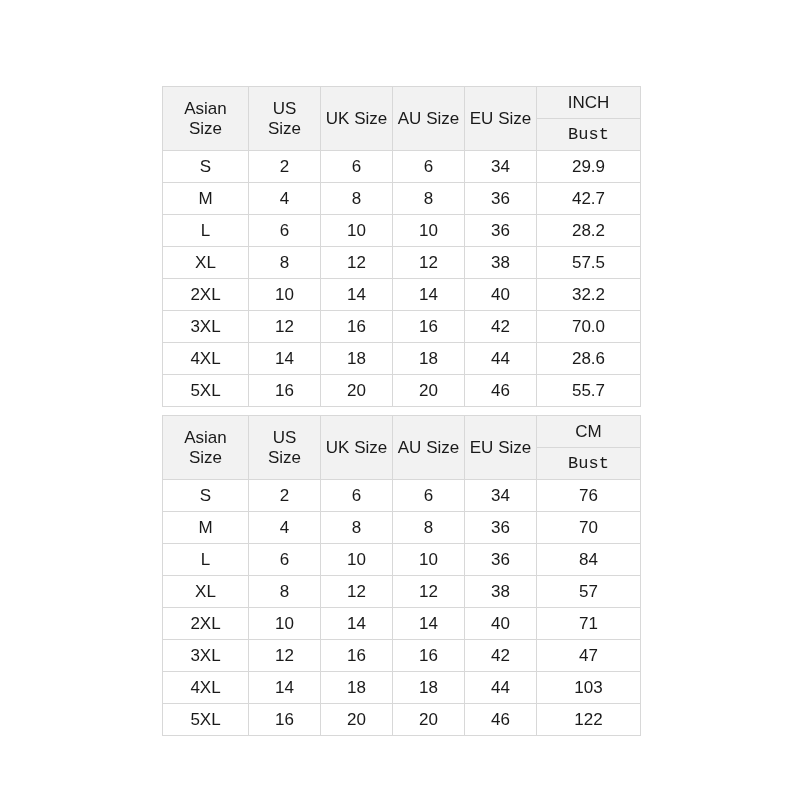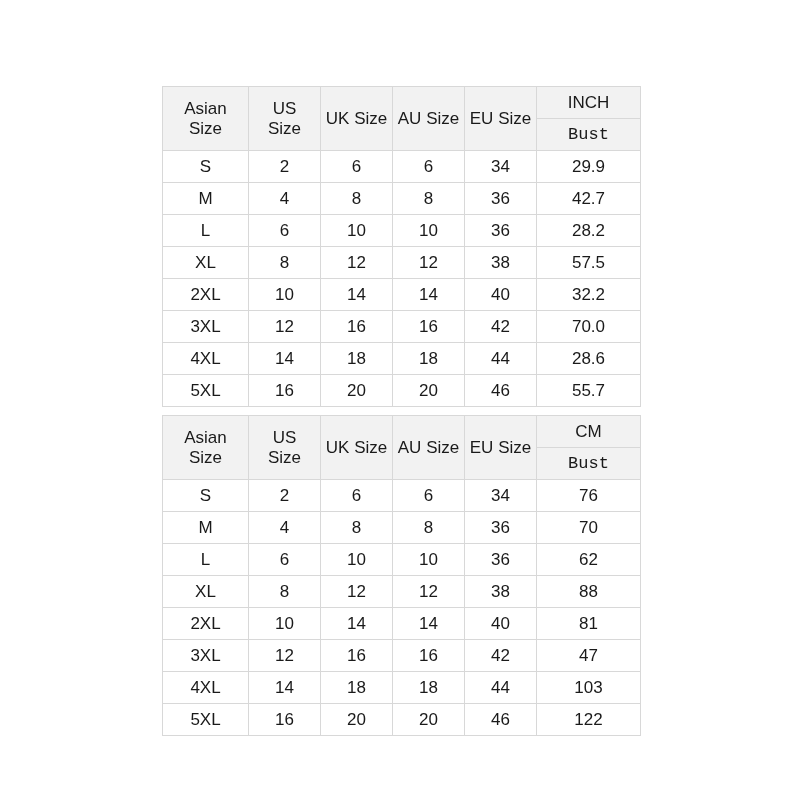--- a/index.html
+++ b/index.html
@@ -243,37 +243,37 @@
           <td>8</td>
           <td>36</td>
           <td>70</td>
         </tr>
         <tr>
           <td>L</td>
           <td class="bold-cell">6</td>
           <td>10</td>
           <td>10</td>
           <td>36</td>
-          <td>62</td>
+          <td>84</td>
         </tr>
         <tr>
           <td>XL</td>
           <td class="bold-cell">8</td>
           <td>12</td>
           <td>12</td>
           <td>38</td>
-          <td>88</td>
+          <td>57</td>
         </tr>
         <tr>
           <td>2XL</td>
           <td class="bold-cell">10</td>
           <td>14</td>
           <td>14</td>
           <td>40</td>
-          <td>81</td>
+          <td>71</td>
         </tr>
         <tr>
           <td>3XL</td>
           <td class="bold-cell">12</td>
           <td>16</td>
           <td>16</td>
           <td>42</td>
           <td>47</td>
         </tr>
         <tr>

